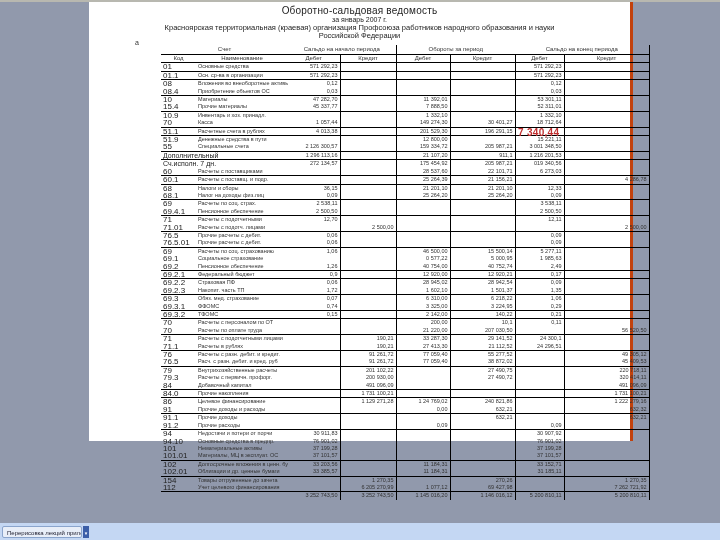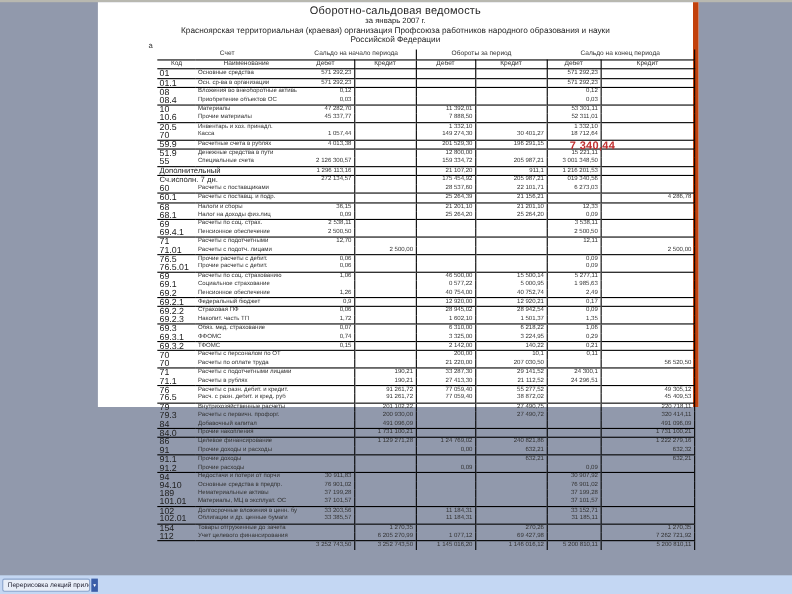--- a/index.html
+++ b/index.html
@@ -1,25 +1,25 @@
 <!DOCTYPE html>
 <html><head>
 <meta charset="utf-8">
 <style>
   html, body { margin:0; padding:0; }
   body { width:720px; height:540px; overflow:hidden; background:#9199ac; position:relative; font-family:"Liberation Sans", sans-serif; }
   .topline { position:absolute; left:0; top:0; width:720px; height:2px; background:#b8b8b0; }
-  .paper { position:absolute; left:89px; top:2px; width:541px; height:368px; background:#ffffff; border-right:5px solid #c2410c; }
+  .paper { position:absolute; left:89px; top:2px; width:541px; height:439px; background:#ffffff; border-right:3px solid #c2410c; }
   .title { position:absolute; left:0; width:541px; text-align:center; color:#222; white-space:nowrap; }
   .t1 { top:3px; font-size:10px; letter-spacing:0.2px; }
   .t2 { top:14px; font-size:7px; }
   .t3 { top:21px; font-size:7.5px; }
   .t4 { top:29px; font-size:7.5px; }
   .sheetmark { position:absolute; left:46px; top:37px; font-size:7px; color:#333; }
-  table.osv { position:absolute; left:54px; top:43px; width:488px; border-collapse:collapse; table-layout:fixed; font-size:5.5px; color:#333; }
+  table.osv { position:absolute; left:72px; top:43px; width:488px; border-collapse:collapse; table-layout:fixed; font-size:5.5px; color:#333; }
   table.osv td { padding:0 2px; height:7.4px; line-height:7.4px; white-space:nowrap; overflow:hidden; }
   table.osv tr.hdr1 td { font-size:6px; text-align:center; height:9px; line-height:9px; }
   table.osv tr.hdr2 td { font-size:6px; text-align:center; border-top:1px solid #000; border-bottom:1px solid #000; }
   table.osv tr.sep td { border-top:1px solid #000; }
   td.code { font-size:8px; color:#222; }
   td.num { text-align:right; }
   td.b { border-right:1px solid #000; }
   tr.grp td.code { font-size:7px; }
   .redval { position:absolute; left:429px; top:125px; font-size:10px; font-weight:bold; color:#c03030; letter-spacing:0.3px; }
   .taskbar { position:absolute; left:0; top:523px; width:720px; height:17px; background:#c4d7f3; }
@@ -110,51 +110,51 @@
           <td class="code">10</td>
           <td>Материалы</td>
           <td class="num b">47 282,70</td>
           <td class="num b"></td>
           <td class="num b">11 392,01</td>
           <td class="num b"></td>
           <td class="num b">53 301,11</td>
           <td class="num b"></td>
         </tr>
         <tr>
-          <td class="code">10.6</td>
+          <td class="code">15.4</td>
           <td>Прочие материалы</td>
           <td class="num b">45 337,77</td>
           <td class="num b"></td>
           <td class="num b">7 888,50</td>
           <td class="num b"></td>
           <td class="num b">52 311,01</td>
           <td class="num b"></td>
         </tr>
         <tr class="sep">
-          <td class="code">20.5</td>
+          <td class="code">10.9</td>
           <td>Инвентарь и хоз. принадл.</td>
           <td class="num b"></td>
           <td class="num b"></td>
           <td class="num b">1 332,10</td>
           <td class="num b"></td>
           <td class="num b">1 332,10</td>
           <td class="num b"></td>
         </tr>
         <tr>
           <td class="code">70</td>
           <td>Касса</td>
           <td class="num b">1 057,44</td>
           <td class="num b"></td>
           <td class="num b">149 274,30</td>
           <td class="num b">30 401,27</td>
           <td class="num b">18 712,64</td>
           <td class="num b"></td>
         </tr>
         <tr class="sep">
-          <td class="code">59.9</td>
+          <td class="code">51.1</td>
           <td>Расчетные счета в рублях</td>
           <td class="num b">4 013,38</td>
           <td class="num b"></td>
           <td class="num b">201 529,30</td>
           <td class="num b">196 291,15</td>
           <td class="num b"></td>
           <td class="num b"></td>
         </tr>
         <tr class="sep">
           <td class="code">51.9</td>
@@ -538,21 +538,21 @@
           <td class="code">94.10</td>
           <td>Основные средства в предпр.</td>
           <td class="num b">76 901,02</td>
           <td class="num b"></td>
           <td class="num b"></td>
           <td class="num b"></td>
           <td class="num b">76 901,02</td>
           <td class="num b"></td>
         </tr>
         <tr>
-          <td class="code">189</td>
+          <td class="code">101</td>
           <td>Нематериальные активы</td>
           <td class="num b">37 199,28</td>
           <td class="num b"></td>
           <td class="num b"></td>
           <td class="num b"></td>
           <td class="num b">37 199,28</td>
           <td class="num b"></td>
         </tr>
         <tr>
           <td class="code">101.01</td>

